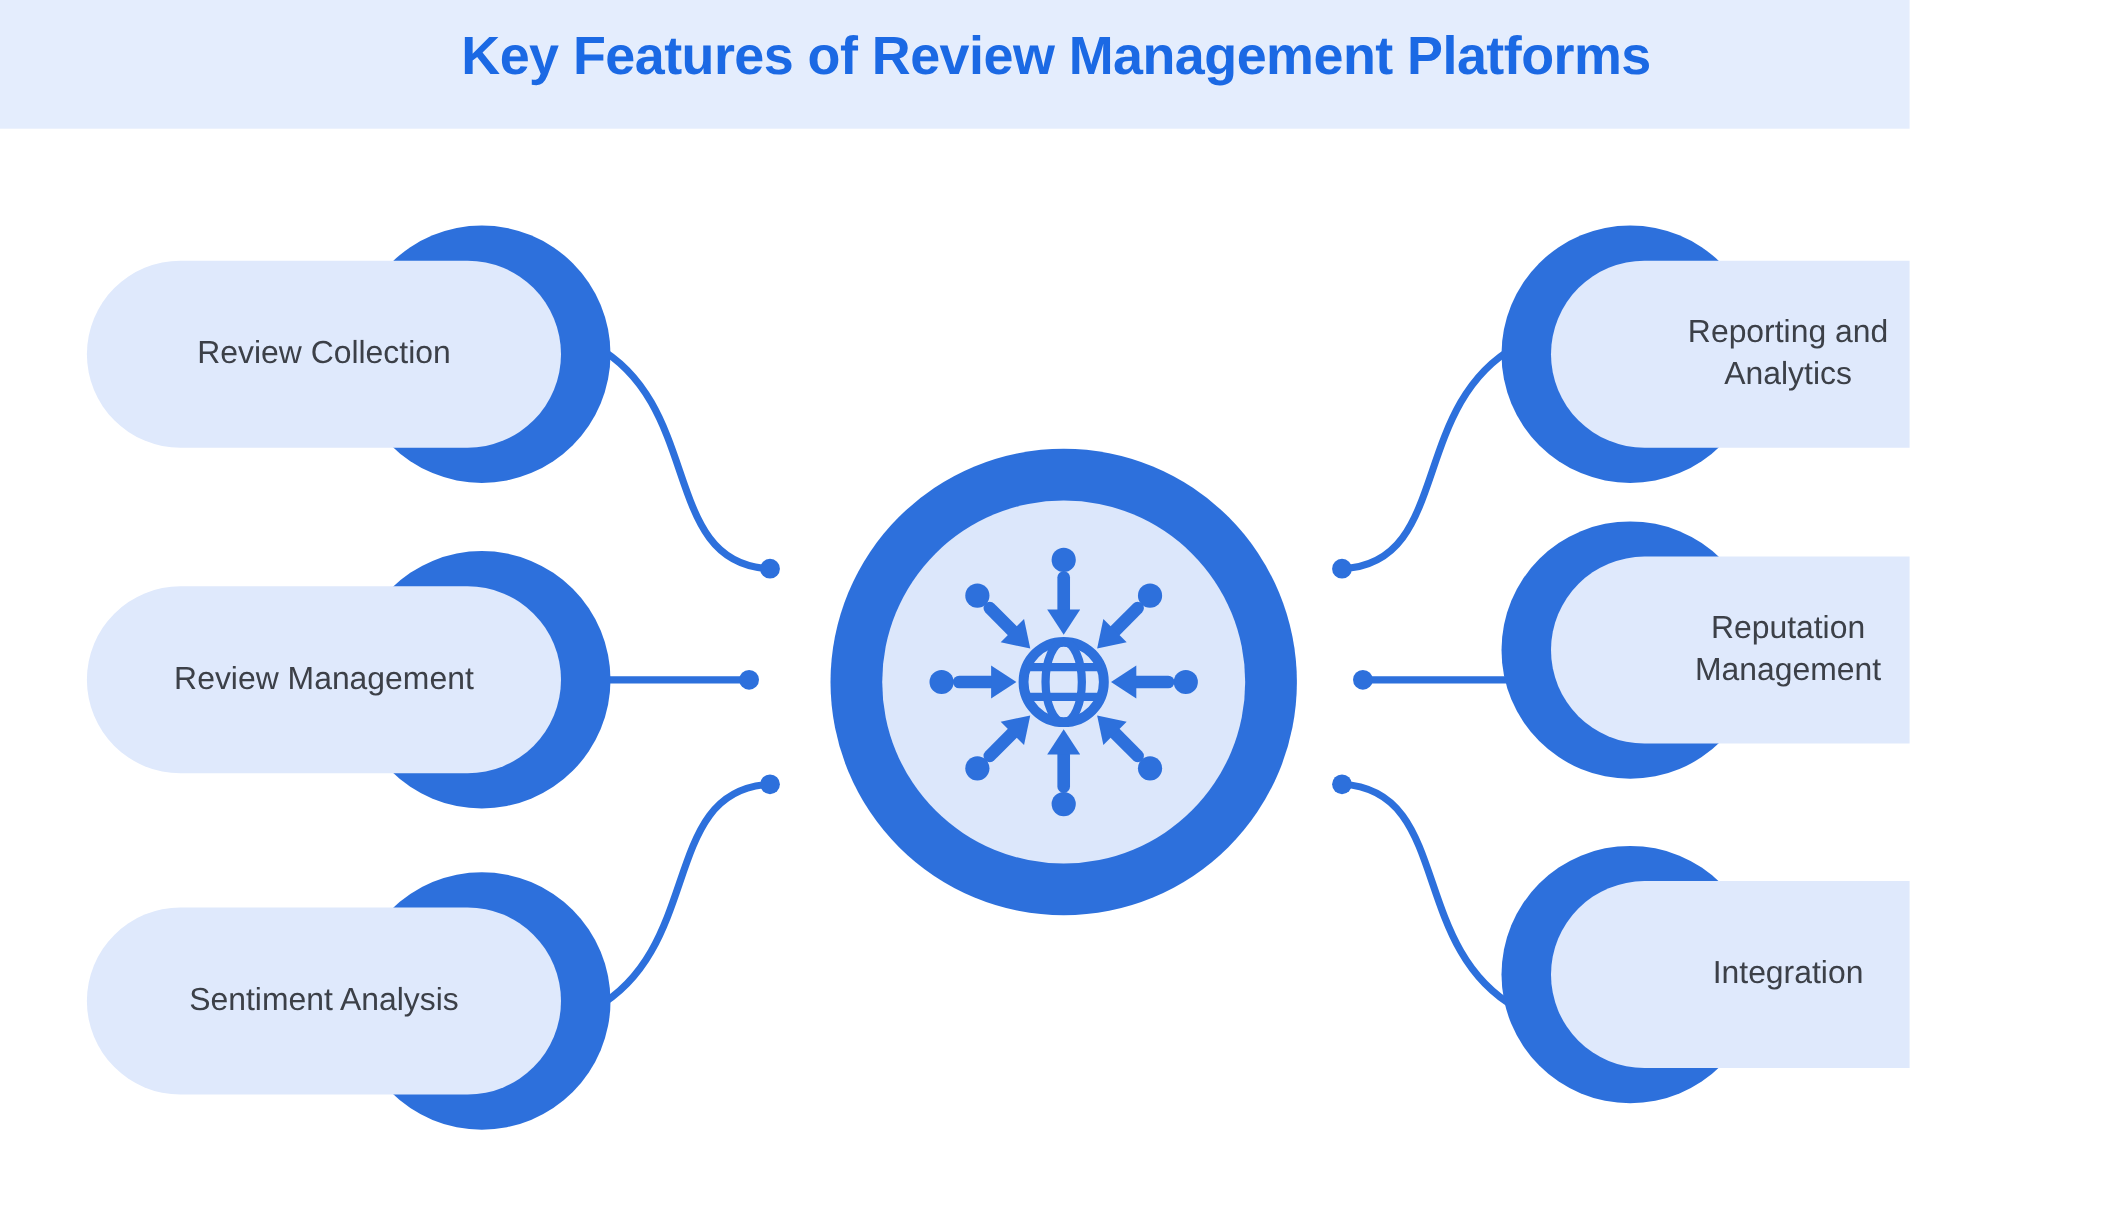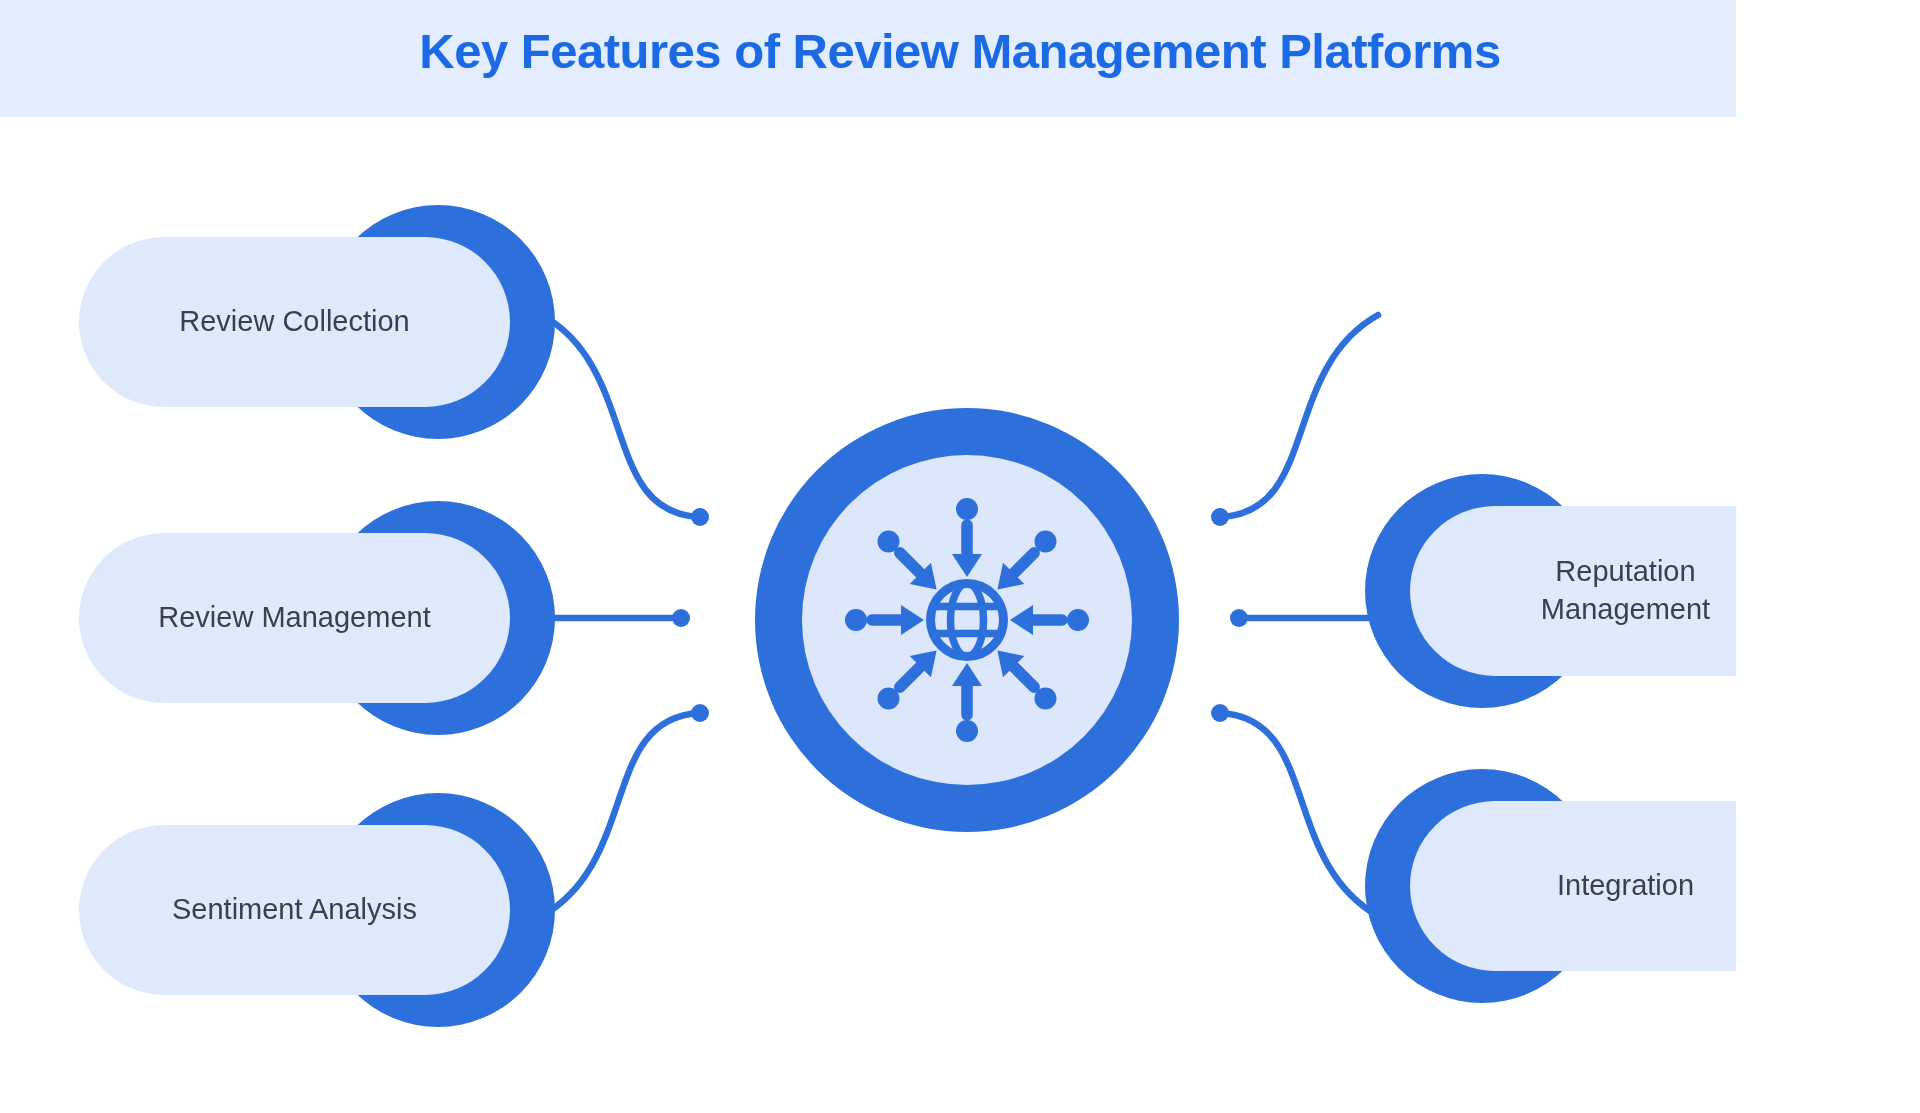--- a/index.html
+++ b/index.html
@@ -107,20 +107,26 @@
       <span class="pill-label">Review Management</span>
     </div>
   </div>
   <div class="node left l3">
     <div class="node-ring"></div>
     <div class="pill">
       <span class="pill-label">Sentiment Analysis</span>
     </div>
   </div>
 
+  <div class="node right r1">
+    <div class="node-ring"></div>
+    <div class="pill">
+      <span class="pill-label">Reporting and Analytics</span>
+    </div>
+  </div>
   <div class="node right r2">
     <div class="node-ring"></div>
     <div class="pill">
       <span class="pill-label">Reputation Management</span>
     </div>
   </div>
   <div class="node right r3">
     <div class="node-ring"></div>
     <div class="pill">
       <span class="pill-label">Integration</span>

